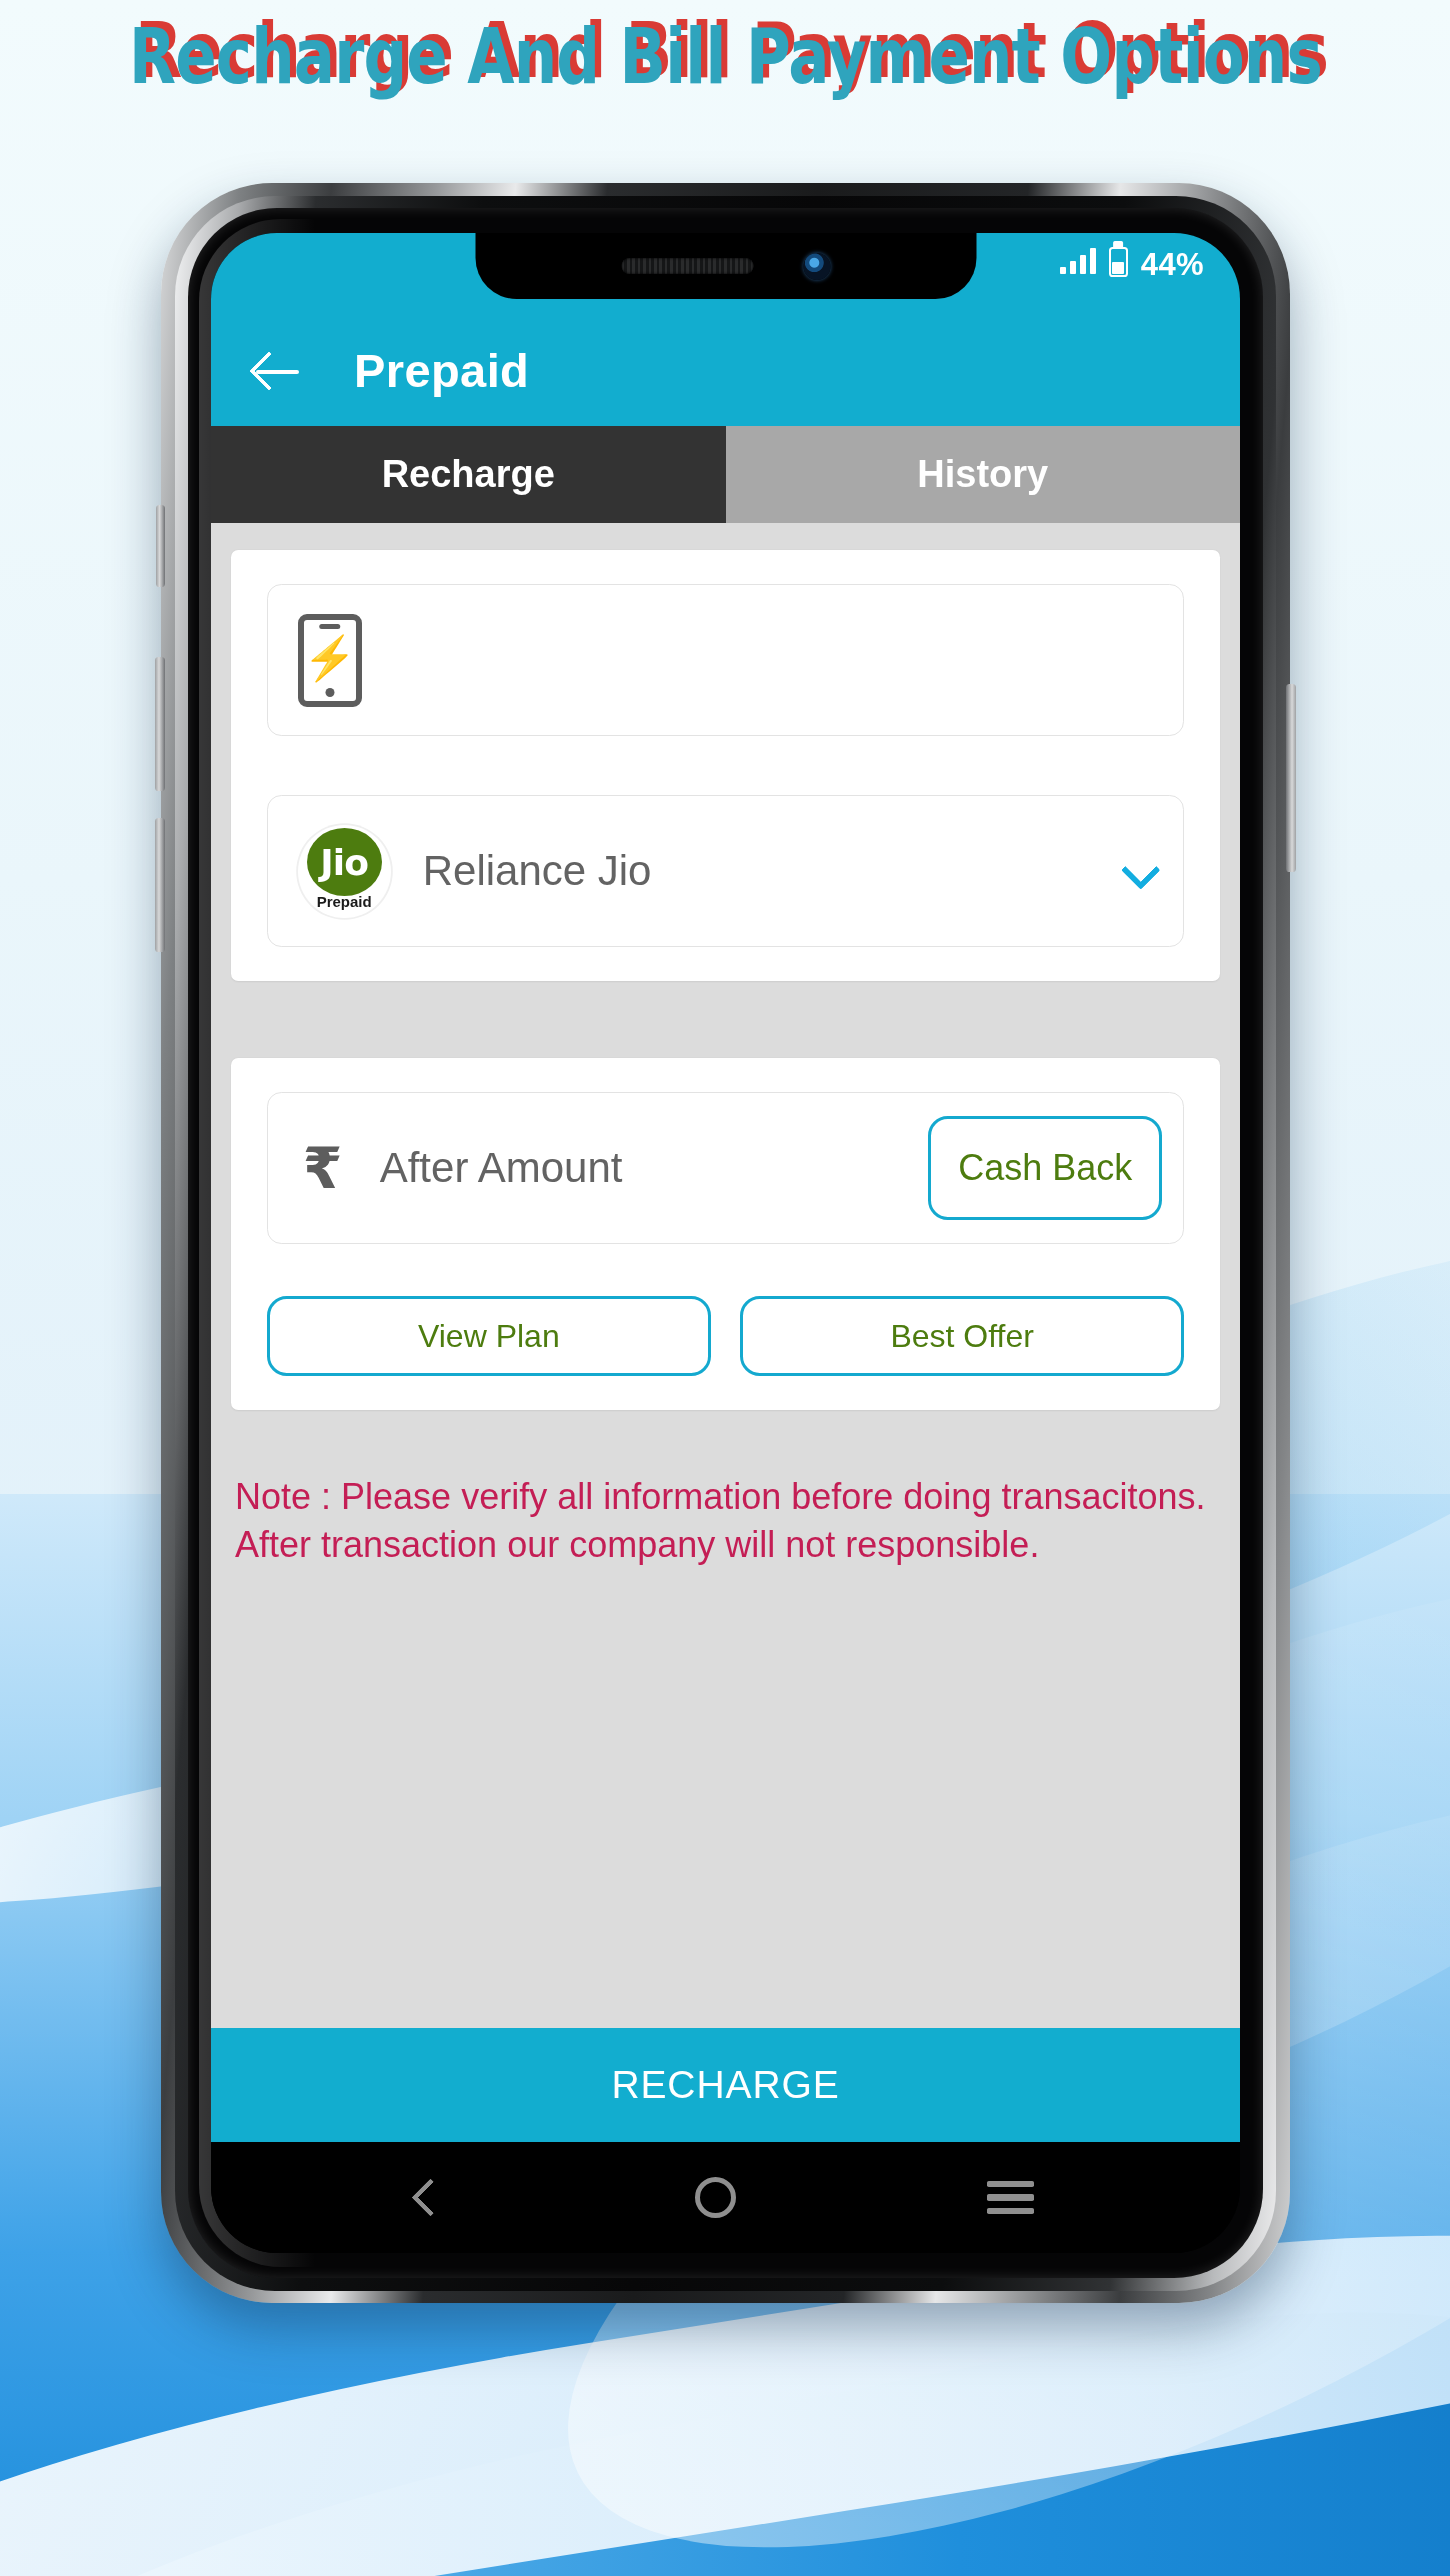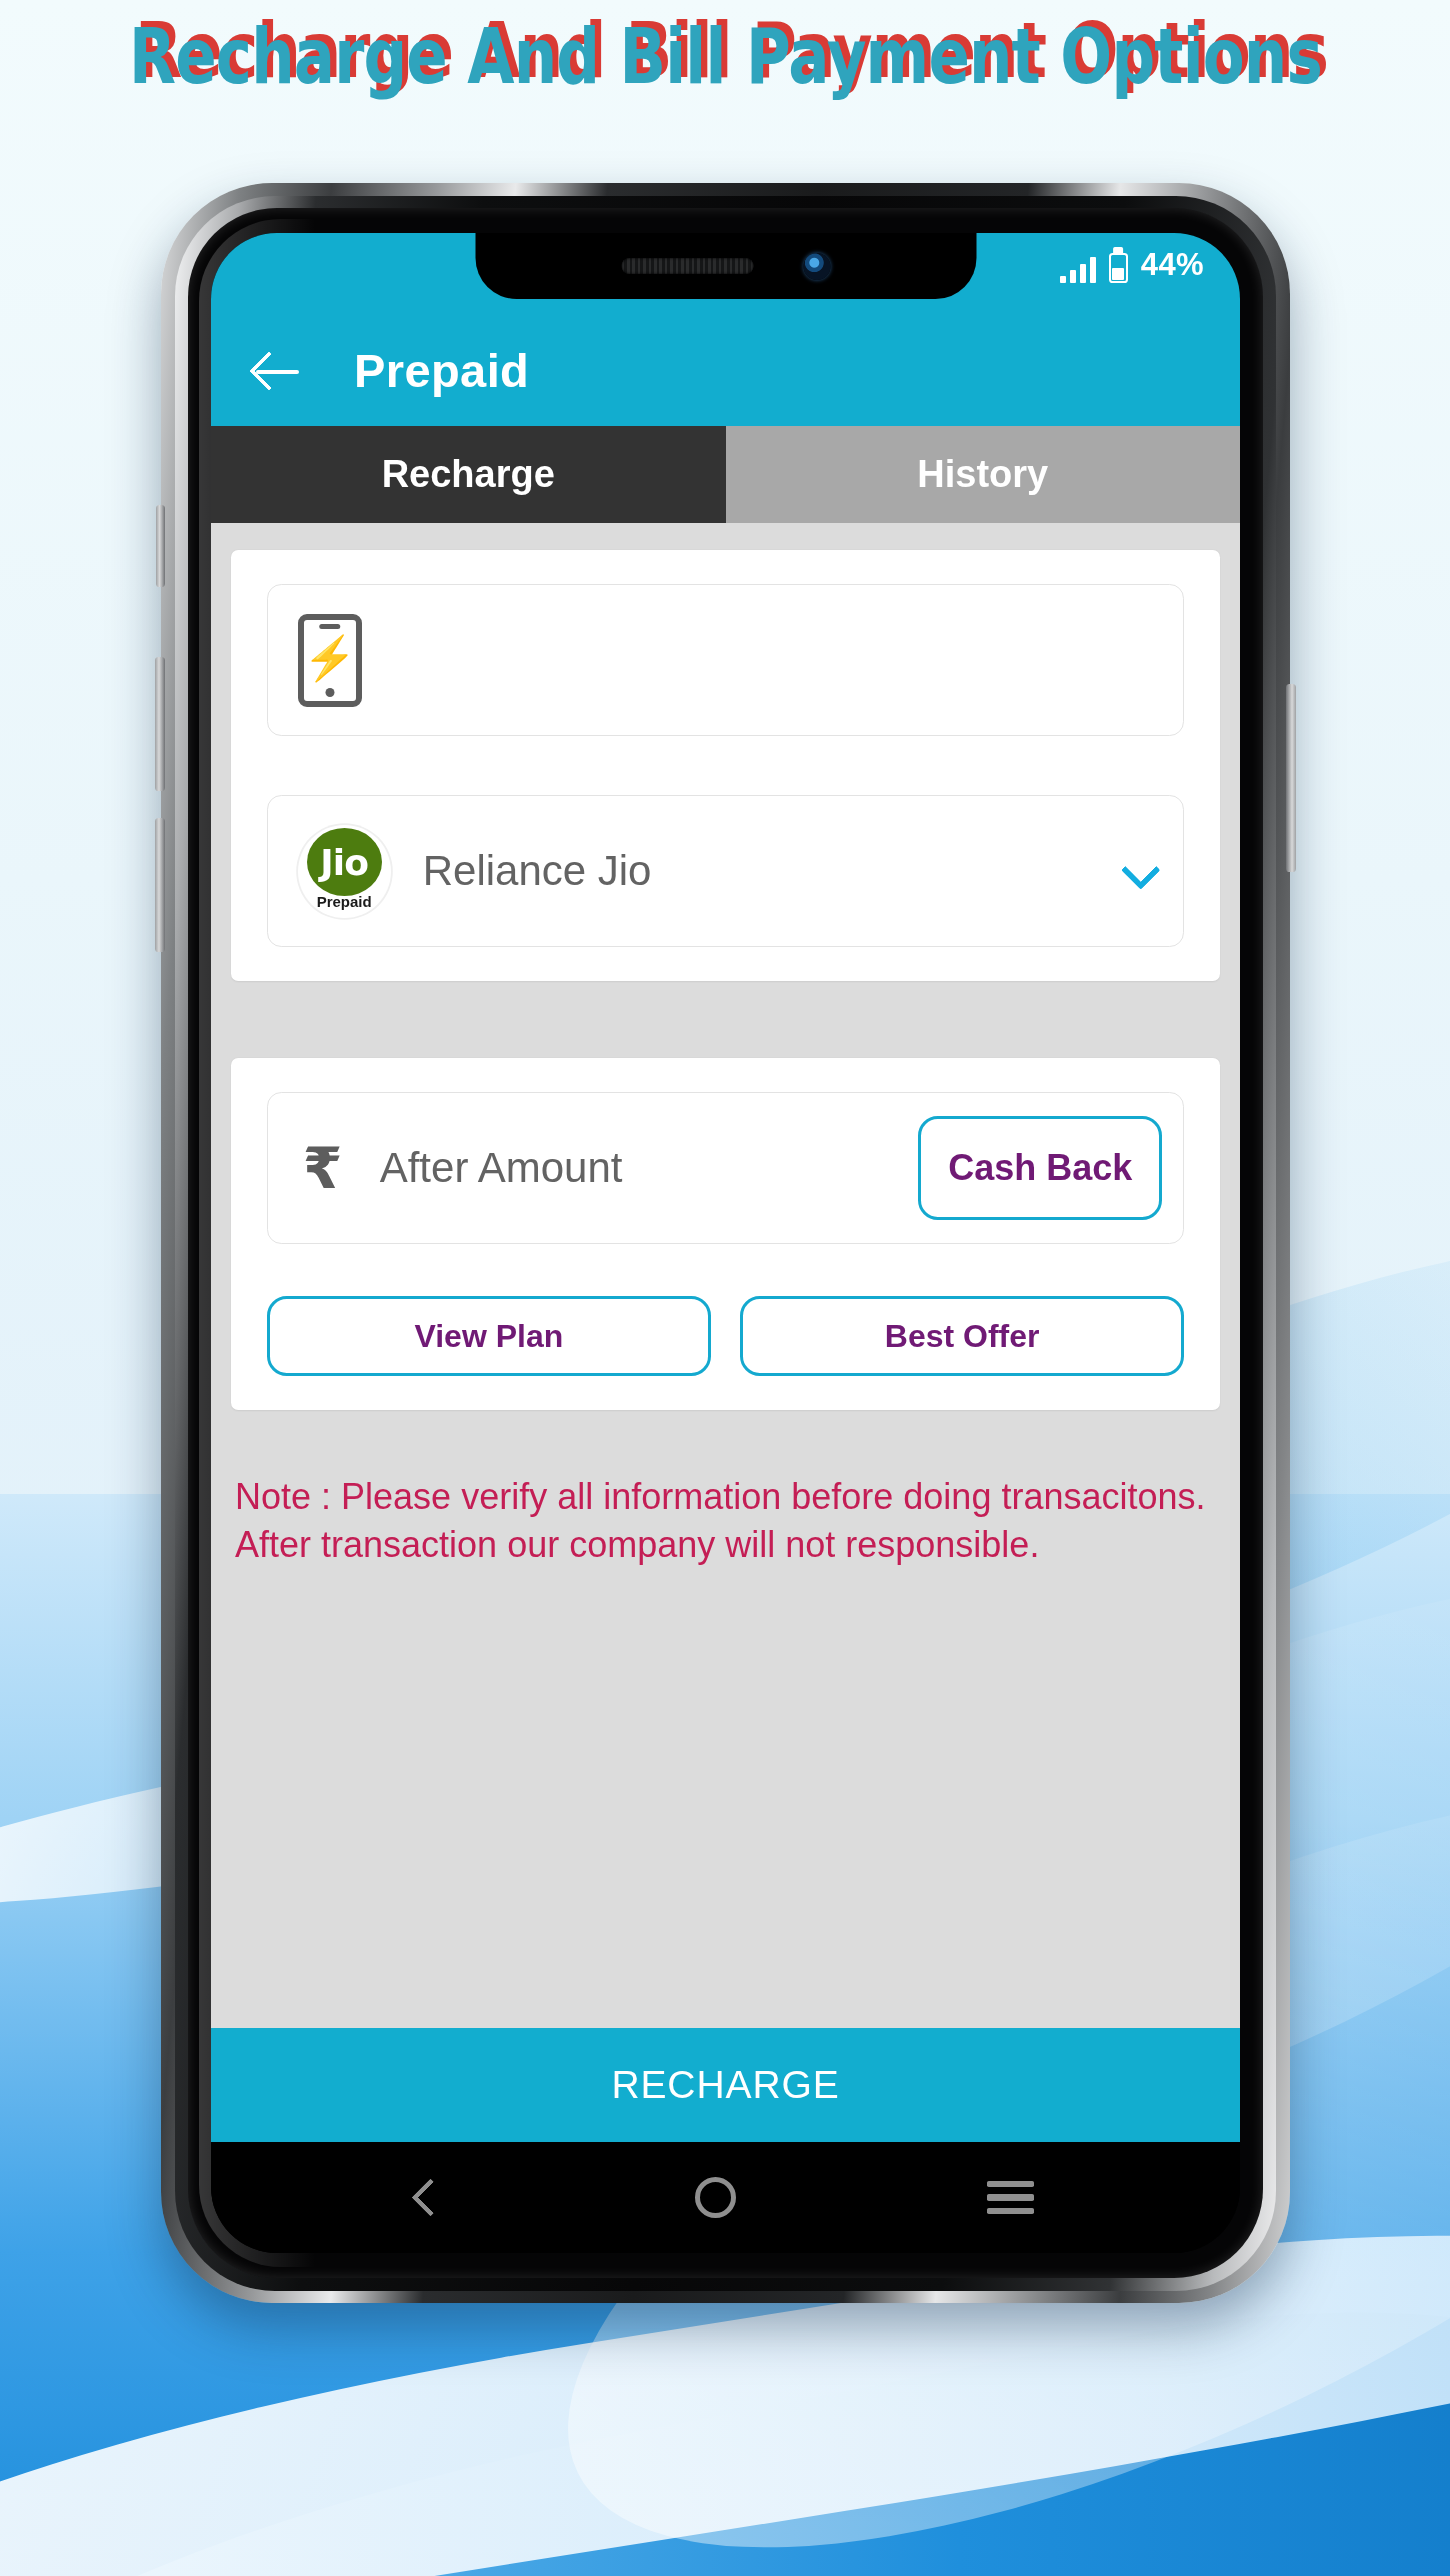--- a/index.html
+++ b/index.html
@@ -120,21 +120,21 @@
     background:repeating-linear-gradient(90deg,#2a2b2c 0 2.7px,#151617 2.7px 5.4px);
     box-shadow:inset 0 0 2.7px #000;
   }
   .camera{
     width:27px; height:27px; border-radius:50%;
     background:radial-gradient(circle at 40% 36%, #4aa8e8 0 4.5px, #134a7c 5.4px 9px, #071425 9.8px 13.4px);
     box-shadow:0 0 4.5px rgba(60,140,220,.6);
   }
   .status-right{
     position:relative; z-index:2;
-    display:flex; align-items:flex-end; gap:12.5px;
+    display:flex; align-items:flex-start; gap:12.5px;
     padding:14.3px 36px 0 0; color:#fff;
   }
   .sig{ display:flex; align-items:flex-end; gap:3.6px; height:27px; }
   .sig i{ display:block; width:6.3px; background:#fff; border-radius:0.9px; }
   .sig i:nth-child(1){ height:7.2px; }
   .sig i:nth-child(2){ height:13.4px; }
   .sig i:nth-child(3){ height:19.7px; }
   .sig i:nth-child(4){ height:26px; }
   .batt{ position:relative; width:19.7px; height:30px; border:2.7px solid #fff; border-radius:3.6px; }
   .batt:before{ content:""; position:absolute; left:50%; top:-8px; transform:translateX(-50%);
@@ -213,21 +213,21 @@
 
   .chev{ flex:0 0 auto; width:30px; height:30px; position:relative; cursor:pointer; }
   .chev:after{ content:""; position:absolute; left:3.6px; top:0px; width:21.5px; height:21.5px;
     border-right:6.3px solid #13ade0; border-bottom:6.3px solid #13ade0; transform:rotate(45deg); border-radius:2.7px; }
 
   .rupee{ font-size:57px; color:#5d5d5d; font-weight:bold; flex:0 0 auto; line-height:1;
           font-family:"DejaVu Sans", sans-serif; width:50px; text-align:center; }
 
   .pill{
     border:3.6px solid #14a9cf; border-radius:19.7px;
-    color:#701a75; font-weight:bold; background:#fff;
+    color:#4d7c0f; font-weight:normal; background:#fff;
     display:flex; align-items:center; justify-content:center;
     cursor:pointer;
   }
   .cashback{ height:104px; padding:0 27px; font-size:36px; flex:0 0 auto; margin-right:-9px; }
 
   .btn-row{ display:flex; gap:29px; margin-top:52px; }
   .btn-row .pill{ flex:1 1 0; height:80px; font-size:32px; }
 
   .note{
     color:#c41e55; font-size:36px; line-height:1.34;

